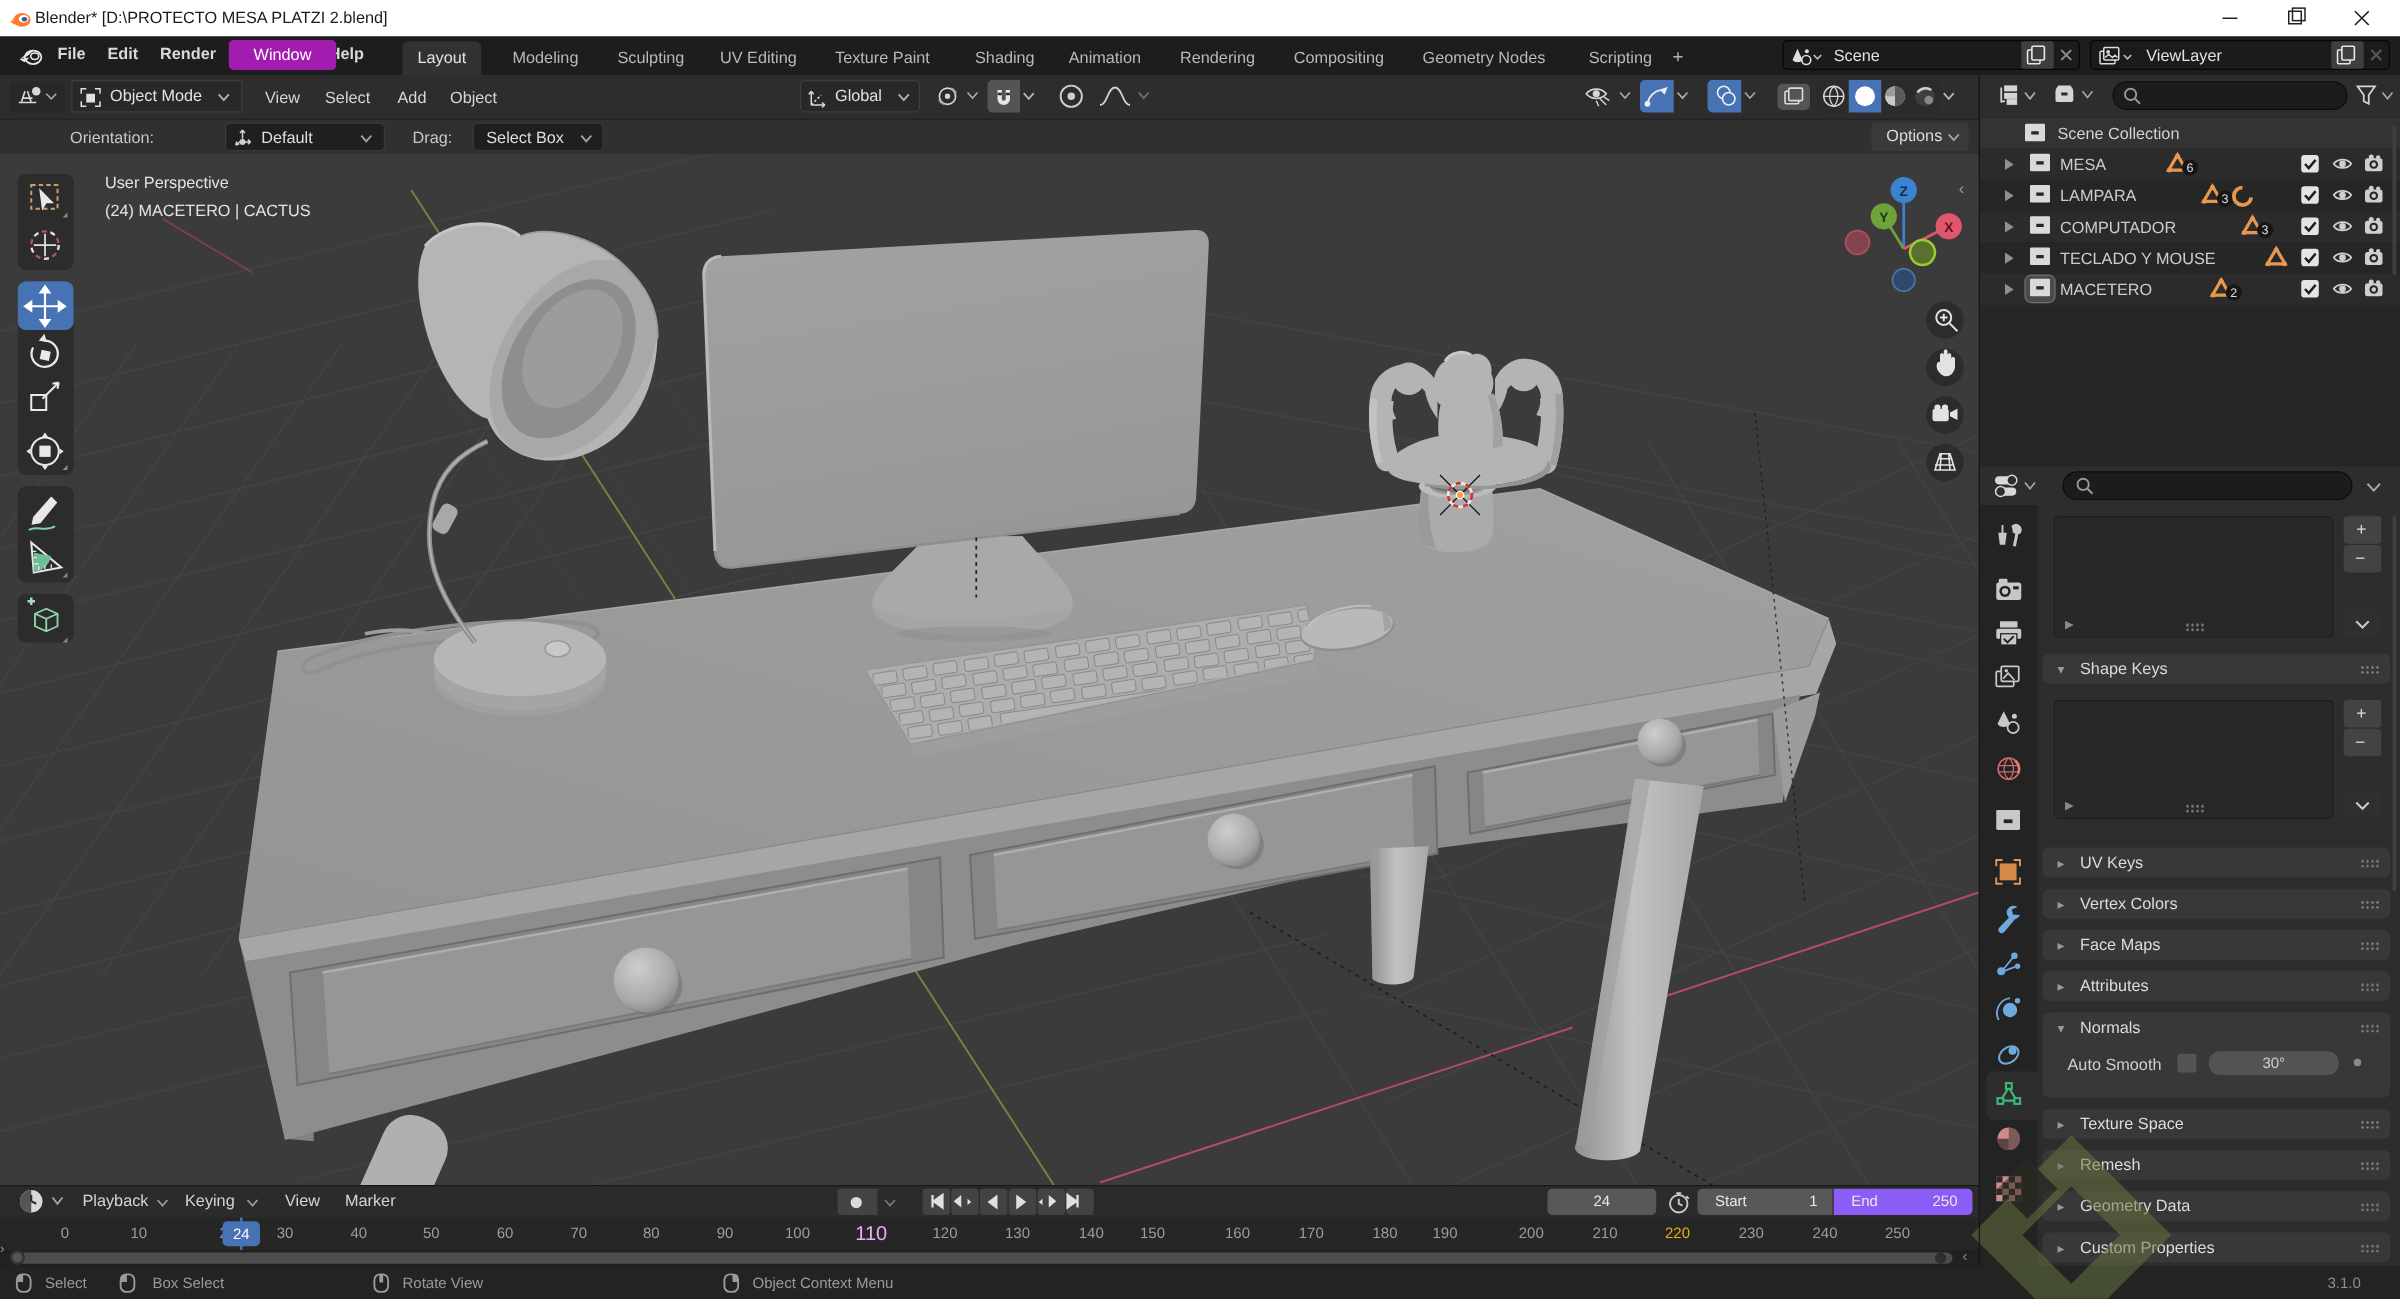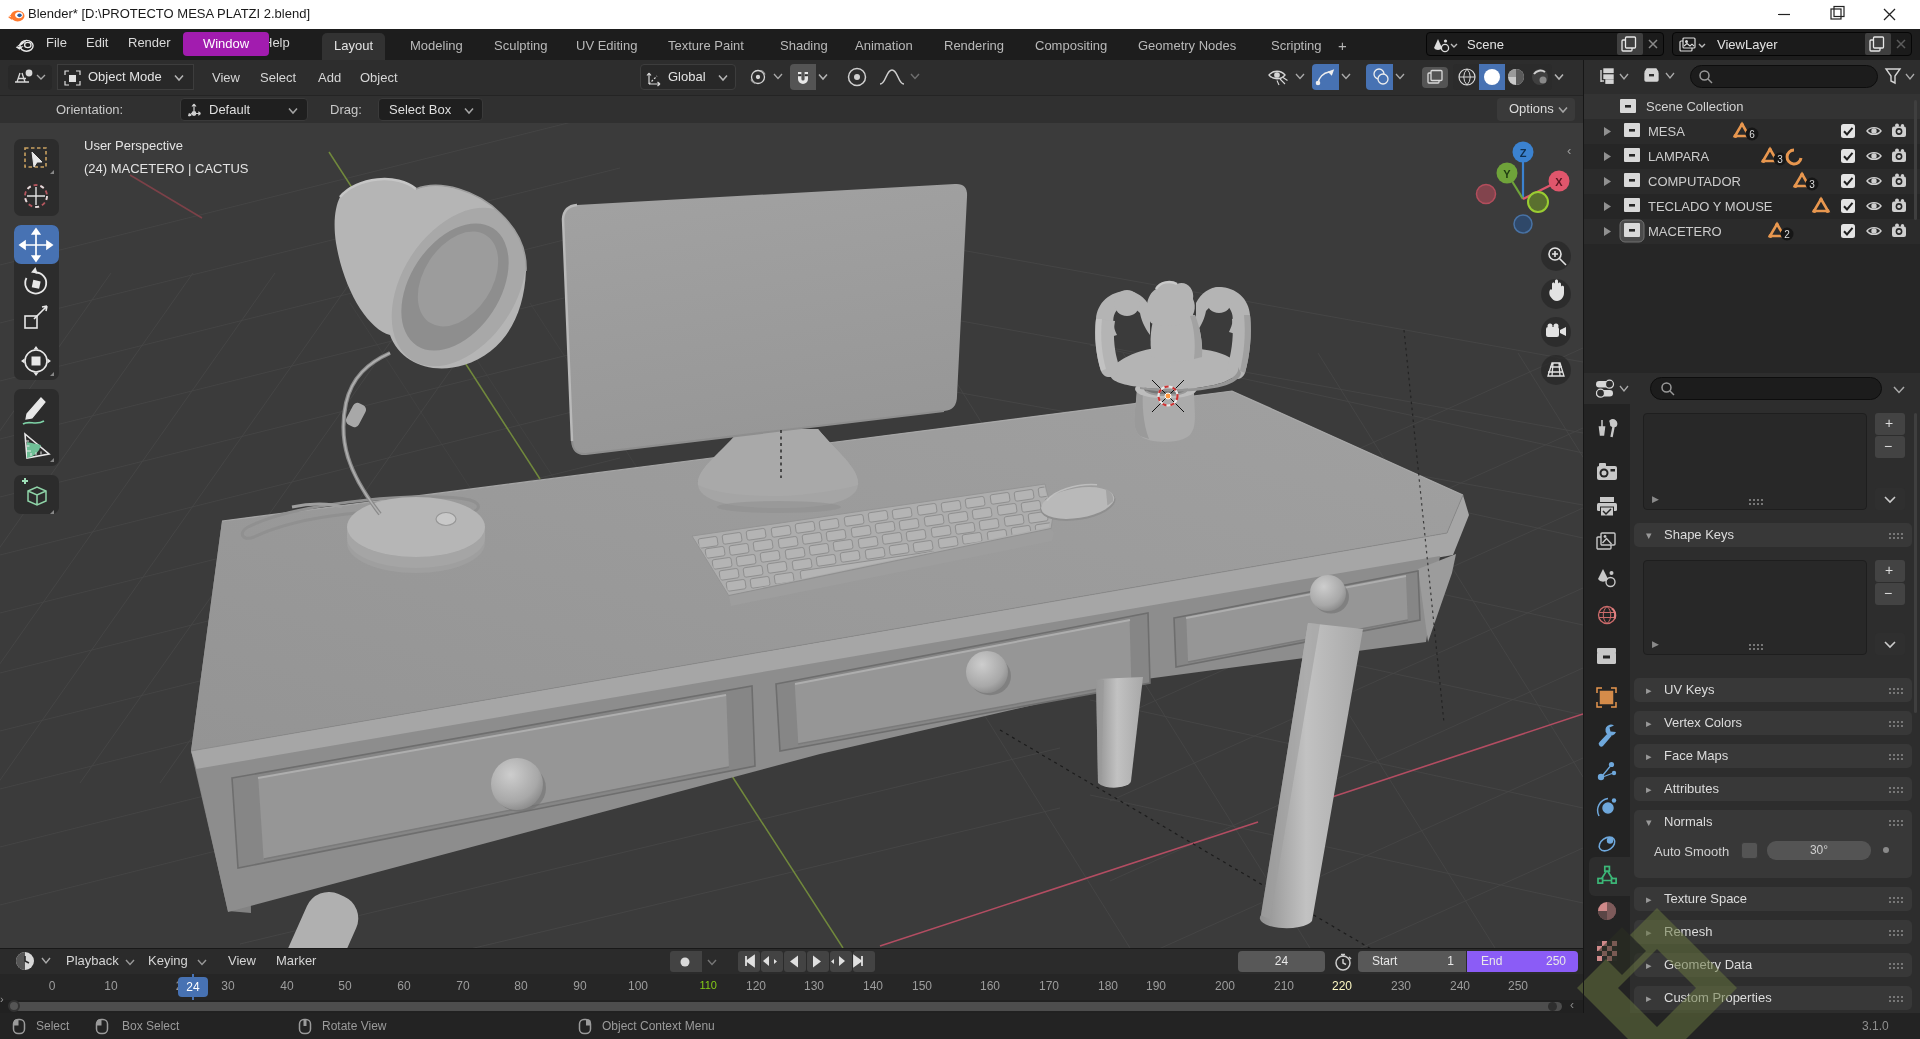--- a/index.html
+++ b/index.html
@@ -1,20 +1,20 @@
 <!DOCTYPE html>
 <html><head><meta charset="utf-8"><style>
 *{margin:0;padding:0;box-sizing:border-box;}
 html,body{width:1920px;height:1039px;overflow:hidden;background:#1d1d1d;
  font-family:"Liberation Sans",sans-serif;-webkit-font-smoothing:antialiased;}
 .abs{position:absolute;}
 #titlebar{left:0;top:0;width:1920px;height:42px;background:#ffffff;color:#111;}
 #titlebar .t{position:absolute;left:28px;top:6px;font-size:13px;color:#1a1a1a;}
 #topbar{left:0;top:29px;width:1920px;height:31px;background:#1d1d1d;color:#d9d9d9;font-size:13px;}
-.menuitem{position:absolute;top:6px;color:#dadada;}
+.menuitem{position:absolute;top:6px;color:#dadada;font-weight:bold;}
 .tab{position:absolute;top:4px;height:27px;line-height:26px;padding:0 12px;color:#b9b9b9;border-radius:5px 5px 0 0;font-size:13px;}
 .tab.active{background:#323232;color:#e3e3e3;}
 #vph{left:0;top:60px;width:1583px;height:35px;background:#2d2d2d;}
 #vpt{left:0;top:95px;width:1583px;height:28px;background:#303030;border-top:1px solid #242424;}
 #view3d{left:0;top:123px;width:1583px;height:825px;background:#3b3b3b;overflow:hidden;}
 #outliner{left:1584px;top:60px;width:336px;height:313px;background:#262626;}
 #props{left:1584px;top:373px;width:336px;height:640px;background:#2d2d2d;overflow:hidden;}
 #timeline{left:0;top:948px;width:1583px;height:65px;background:#2b2b2b;}
 #statusbar{left:0;top:1013px;width:1920px;height:26px;background:#232323;color:#9b9b9b;font-size:12px;}
 .vsep{position:absolute;left:1583px;top:60px;width:1px;height:953px;background:#161616;}
@@ -1078,32 +1078,32 @@
 <div class="abs" style="left:91px;top:31px;width:40px;text-align:center;color:#9d9d9d;font-size:12px">10</div>
 <div class="abs" style="left:149px;top:31px;width:40px;text-align:right;color:#9d9d9d;font-size:12px">20</div>
 <div class="abs" style="left:208px;top:31px;width:40px;text-align:center;color:#9d9d9d;font-size:12px">30</div>
 <div class="abs" style="left:267px;top:31px;width:40px;text-align:center;color:#9d9d9d;font-size:12px">40</div>
 <div class="abs" style="left:325px;top:31px;width:40px;text-align:center;color:#9d9d9d;font-size:12px">50</div>
 <div class="abs" style="left:384px;top:31px;width:40px;text-align:center;color:#9d9d9d;font-size:12px">60</div>
 <div class="abs" style="left:443px;top:31px;width:40px;text-align:center;color:#9d9d9d;font-size:12px">70</div>
 <div class="abs" style="left:501px;top:31px;width:40px;text-align:center;color:#9d9d9d;font-size:12px">80</div>
 <div class="abs" style="left:560px;top:31px;width:40px;text-align:center;color:#9d9d9d;font-size:12px">90</div>
 <div class="abs" style="left:618px;top:31px;width:40px;text-align:center;color:#9d9d9d;font-size:12px">100</div>
-<div class="abs" style="left:677px;top:31px;width:40px;text-align:right;color:#84cc16;font-size:11px">110</div>
+<div class="abs" style="left:677px;top:31px;width:40px;text-align:center;color:#f0abfc;font-size:16px">110</div>
 <div class="abs" style="left:736px;top:31px;width:40px;text-align:center;color:#9d9d9d;font-size:12px">120</div>
 <div class="abs" style="left:794px;top:31px;width:40px;text-align:center;color:#9d9d9d;font-size:12px">130</div>
 <div class="abs" style="left:853px;top:31px;width:40px;text-align:center;color:#9d9d9d;font-size:12px">140</div>
 <div class="abs" style="left:912px;top:31px;width:40px;text-align:left;color:#9d9d9d;font-size:12px">150</div>
 <div class="abs" style="left:970px;top:31px;width:40px;text-align:center;color:#9d9d9d;font-size:12px">160</div>
 <div class="abs" style="left:1029px;top:31px;width:40px;text-align:center;color:#9d9d9d;font-size:12px">170</div>
 <div class="abs" style="left:1088px;top:31px;width:40px;text-align:center;color:#9d9d9d;font-size:12px">180</div>
 <div class="abs" style="left:1146px;top:31px;width:40px;color:#9d9d9d;font-size:12px">190</div>
 <div class="abs" style="left:1205px;top:31px;width:40px;text-align:center;color:#9d9d9d;font-size:12px">200</div>
 <div class="abs" style="left:1264px;top:31px;width:40px;text-align:center;color:#9d9d9d;font-size:12px">210</div>
-<div class="abs" style="left:1322px;top:31px;width:40px;text-align:center;color:#fef9c3;font-size:12px">220</div>
+<div class="abs" style="left:1322px;top:31px;width:40px;text-align:center;color:#eab308;font-size:12px">220</div>
 <div class="abs" style="left:1381px;top:31px;width:40px;text-align:center;color:#9d9d9d;font-size:12px">230</div>
 <div class="abs" style="left:1440px;top:31px;width:40px;text-align:center;color:#9d9d9d;font-size:12px">240</div>
 <div class="abs" style="left:1498px;top:31px;width:40px;text-align:center;color:#9d9d9d;font-size:12px">250</div>
 <div class="abs" style="left:192px;top:26px;width:2px;height:26px;background:#4772b3"></div>
 <div class="abs" style="left:178px;top:29px;width:30px;height:20px;background:#4772b3;border-radius:4px;color:#fff;font-size:12px;text-align:center;line-height:20px">24</div>
 <div class="abs" style="left:0;top:52px;width:1583px;height:13px;background:#212121"></div>
 <div class="abs" style="left:14px;top:54px;width:1548px;height:9px;background:#4d4d4d;border-radius:5px"></div>
 <div class="abs" style="left:1548px;top:54px;width:9px;height:9px;background:#2e2e2e;border-radius:50%"></div>
 <div class="abs" style="left:1570px;top:50px;color:#888;font-size:12px">‹</div>
 <div class="abs" style="left:0px;top:45px;color:#999;font-size:11px">›</div>

